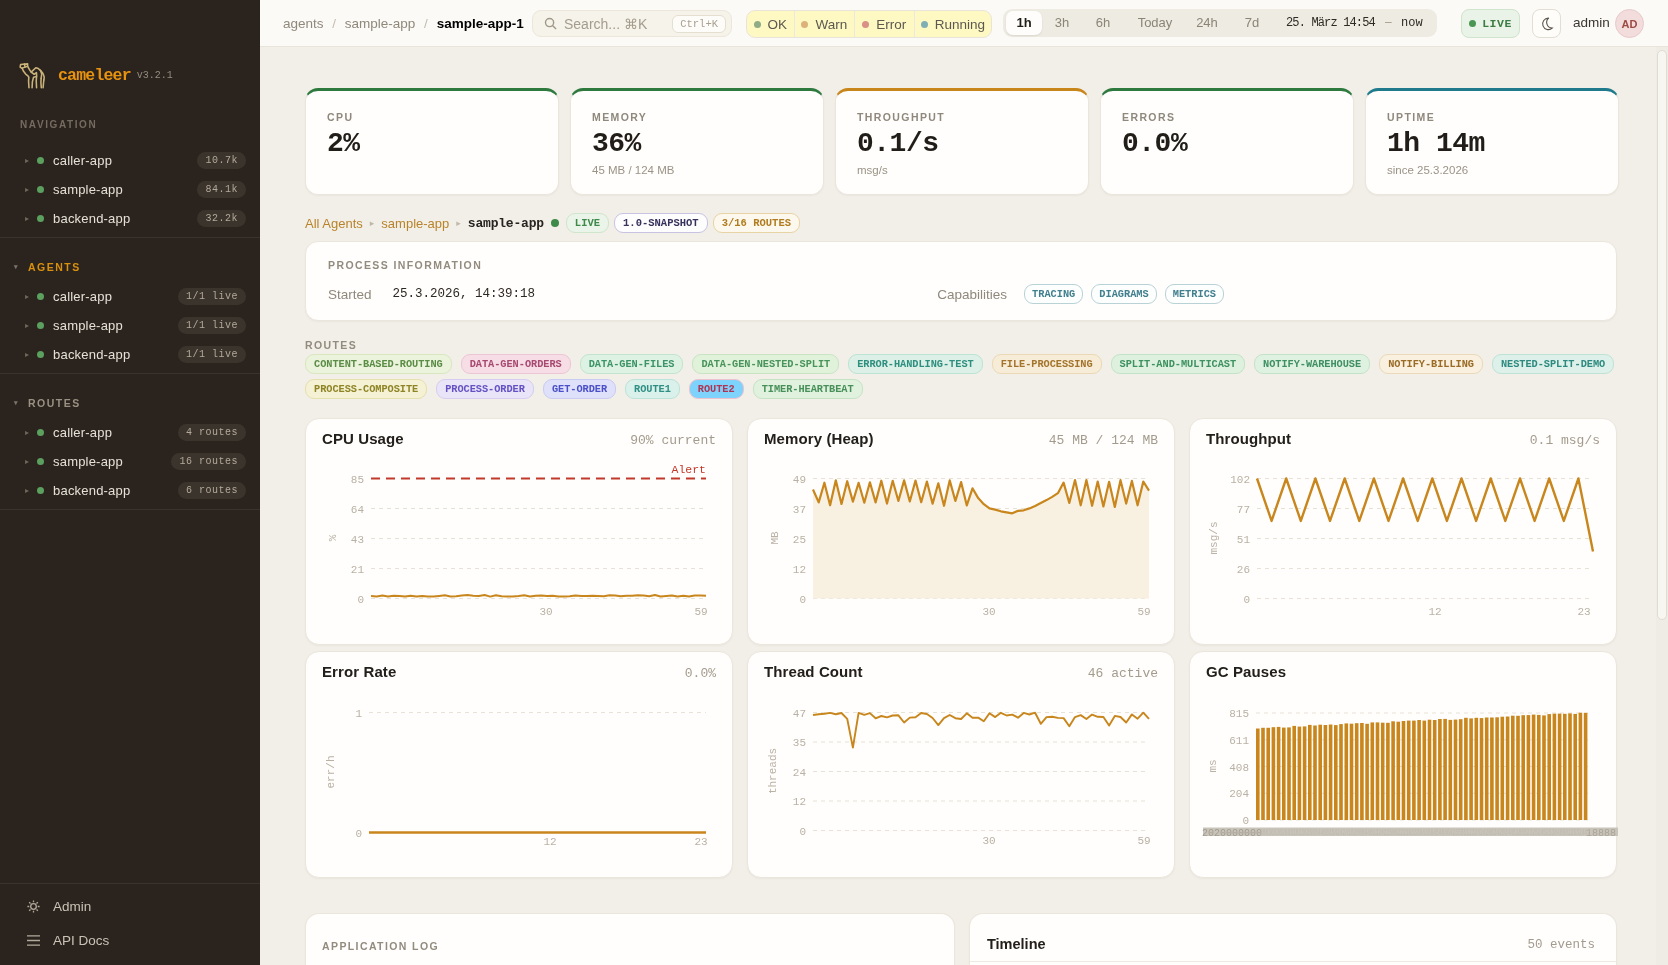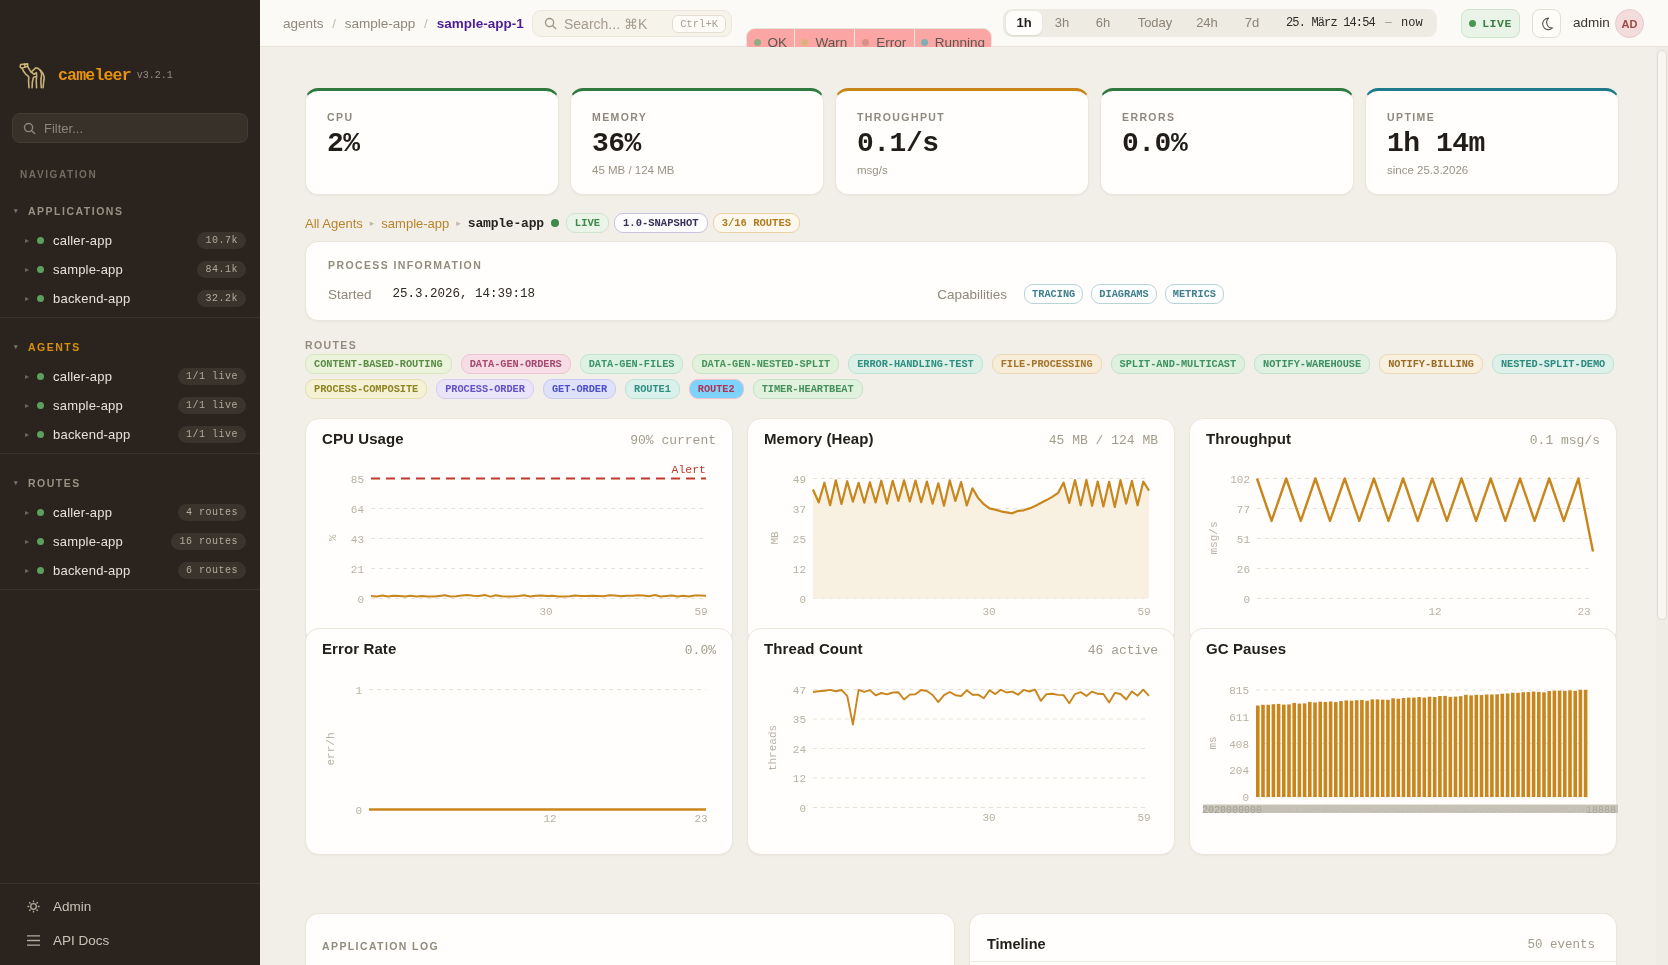--- a/index.html
+++ b/index.html
@@ -24,24 +24,24 @@
 .item .badge { font-family:"Liberation Mono",monospace; font-size:10px; color:#b3aa9b; background:#3b342c; padding:3px 8px; border-radius:9px; letter-spacing:0.5px; }
 .sdiv { border-top:1px solid #3a332b; margin:4px 0 14px 0; }
 #sidebottom { position:absolute; left:0; right:0; bottom:0; border-top:1px solid #3a332b; padding:5px 0 8px 0; }
 .bitem { display:flex; align-items:center; height:34px; padding-left:26px; font-size:13.5px; color:#c9c2b6; }
 .bitem svg { margin-right:12px; }
 
 
 #header { position:absolute; left:260px; top:0; width:1408px; height:47px; background:#fbfaf6; border-bottom:1px solid #e8e4da; }
 #crumbs { position:absolute; left:23px; top:16px; font-size:13.5px; color:#8f887b; white-space:nowrap; }
 #crumbs .sep { color:#c4bdb0; margin:0 5px; }
-#crumbs b { color:#4c1d95; font-weight:bold; }
+#crumbs b { color:#000000; font-weight:bold; }
 #search { position:absolute; left:272px; top:10px; width:200px; height:27px; background:#f6f3eb; border:1px solid #ece7da; border-radius:9px; display:flex; align-items:center; padding:0 5px 0 11px; font-size:14px; color:#a49c8d; }
 #search .kbd { margin-left:auto; font-family:"Liberation Mono",monospace; font-size:10.5px; color:#a8a092; border:1px solid #e5dfd1; border-radius:6px; padding:2px 7px; background:#fdfcf8; }
-#legend { position:absolute; left:486px; top:28px; width:246px; height:28px; border:1px solid #e9e4da; background:#fca5a5; border-radius:9px; display:flex; align-items:stretch; overflow:hidden; }
+#legend { position:absolute; left:486px; top:10px; width:246px; height:28px; border:1px solid #e9e4da; background:#fef9c3; border-radius:9px; display:flex; align-items:stretch; overflow:hidden; }
 #legend .leg { display:flex; align-items:center; justify-content:center; font-size:13.5px; color:#5d5850; border-left:1px solid #ece8df; }
 #legend .leg:first-child { border-left:none; }
 #legend .ldot { width:7px; height:7px; border-radius:50%; margin-right:7px; }
 #trange { position:absolute; left:743px; top:9px; width:434px; height:28px; background:#edebe2; border-radius:9px; }
 #trange .tr { position:absolute; top:6px; font-size:13px; color:#8c8477; text-align:center; }
 #trange .pill { position:absolute; left:3px; top:2px; width:36px; height:24px; background:#fefdfb; border-radius:7px; box-shadow:0 1px 2px rgba(0,0,0,0.09); color:#211e19; font-weight:bold; font-size:13px; text-align:center; line-height:24px; }
 #trange .dt { position:absolute; left:283px; top:7px; font-family:"Liberation Mono",monospace; font-size:12px; color:#2e2a24; letter-spacing:-0.85px; white-space:pre; }
 #trange .dash { position:absolute; left:382px; top:6px; color:#a59d8f; font-size:12px; }
 #trange .now { position:absolute; left:398px; top:7px; font-family:"Liberation Mono",monospace; font-size:12px; color:#2e2a24; }
 #livebadge { position:absolute; left:1201px; top:9px; width:59px; height:29px; border:1px solid #cfe3cd; background:#e9f3e7; border-radius:8px; display:flex; align-items:center; justify-content:center; }
@@ -73,21 +73,21 @@
 #routeslbl { position:absolute; left:45px; top:292px; font-size:10.5px; font-weight:bold; letter-spacing:1.4px; color:#928b7e; }
 #pillrow1 { position:absolute; left:45px; top:307px; display:flex; }
 #pillrow2 { position:absolute; left:45px; top:332px; display:flex; }
 .rpill { font-family:"Liberation Mono",monospace; font-size:10.3px; font-weight:bold; letter-spacing:-0.05px; border-radius:9px; padding:3px 8px; margin-right:9px; border:1px solid; white-space:nowrap; }
 
 .chart { position:absolute; width:428px; height:227px; background:#fffefc; border:1px solid #ebe6dc; border-radius:14px; box-shadow:0 1px 2px rgba(30,25,15,0.04); }
 .chart .hd { display:flex; align-items:baseline; padding:11px 16px 0 16px; }
 .chart .ttl { font-size:15px; font-weight:bold; color:#23201b; letter-spacing:0.1px; }
 .chart .rv { margin-left:auto; font-family:"Liberation Mono",monospace; font-size:13px; color:#a39b8d; }
 .row1 { top:371px; }
-.row2 { top:581px; }
+.row2 { top:604px; }
 .c1 { left:45px; } .c2 { left:487px; } .c3 { left:929px; }
 
 .bcard { position:absolute; top:866px; height:60px; background:#fffefc; border:1px solid #ebe6dc; border-radius:14px 14px 0 0; border-bottom:none; box-shadow:0 1px 2px rgba(30,25,15,0.04); }
 #logcard { left:45px; width:650px; }
 #logcard .t { position:absolute; left:16px; top:26px; font-size:10.5px; font-weight:bold; letter-spacing:1.4px; color:#928b7e; }
 #tabs { position:absolute; left:427px; top:17px; display:flex; font-size:13.5px; color:#55504a; border-bottom:1px solid #ece7dd; width:209px; }
 #tabs .tab { padding:6px 0 9px 0; text-align:center; }
 #tabs .tab.on { color:#bf8117; border-bottom:2px solid #bf8117; margin-bottom:-1px; }
 #tlcard { left:709px; width:648px; }
 #tlcard .t { position:absolute; left:17px; top:22px; font-size:14.5px; font-weight:bold; color:#23201b; }
@@ -109,30 +109,22 @@
       <path d="M3.0,5.9 L4.4,9.0 L6.4,11.6 L8.6,13.4 L9.5,14.6 L9.2,18.2 L9.6,24.8"></path>
       <path d="M11.7,9.7 L14.6,11.8 L16.8,10.2 L17.0,13.0 L16.6,18.0 L16.9,24.8"></path>
       <path d="M12.6,24.8 L12.9,19.0 L14.0,14.6 L16.8,14.0"></path>
       <path d="M21.3,15.8 L21.1,20.0 L21.5,24.8"></path>
       <path d="M23.9,17.2 L23.6,20.5 L23.2,24.8"></path>
       <path d="M20.6,8.0 L21.9,11.5 L21.3,15.8"></path>
     </svg>
     <span class="brand">cameleer</span>
       <span class="ver">v3.2.1</span>
   </div>
-  <div id="filterbox">
-    <svg width="13" height="13" viewBox="0 0 14 14" fill="none" stroke="#8d8578" stroke-width="1.5">
-        <circle cx="6" cy="6" r="4.4"></circle>
-        <path d="M9.4 9.4 L13 13"></path>
-      </svg>
-    Filter...
-  </div>
   <div class="navlabel">NAVIGATION</div>
   <div style="margin-top:16px;">
-    <div class="sect-head"><span class="tri">▾</span>APPLICATIONS</div>
     <div class="item">
         <span class="car">▸</span>
         <span class="dot"></span>
         <span class="nm">caller-app</span>
         <span class="badge">10.7k</span>
       </div>
     <div class="item">
         <span class="car">▸</span>
         <span class="dot"></span>
         <span class="nm">sample-app</span>

